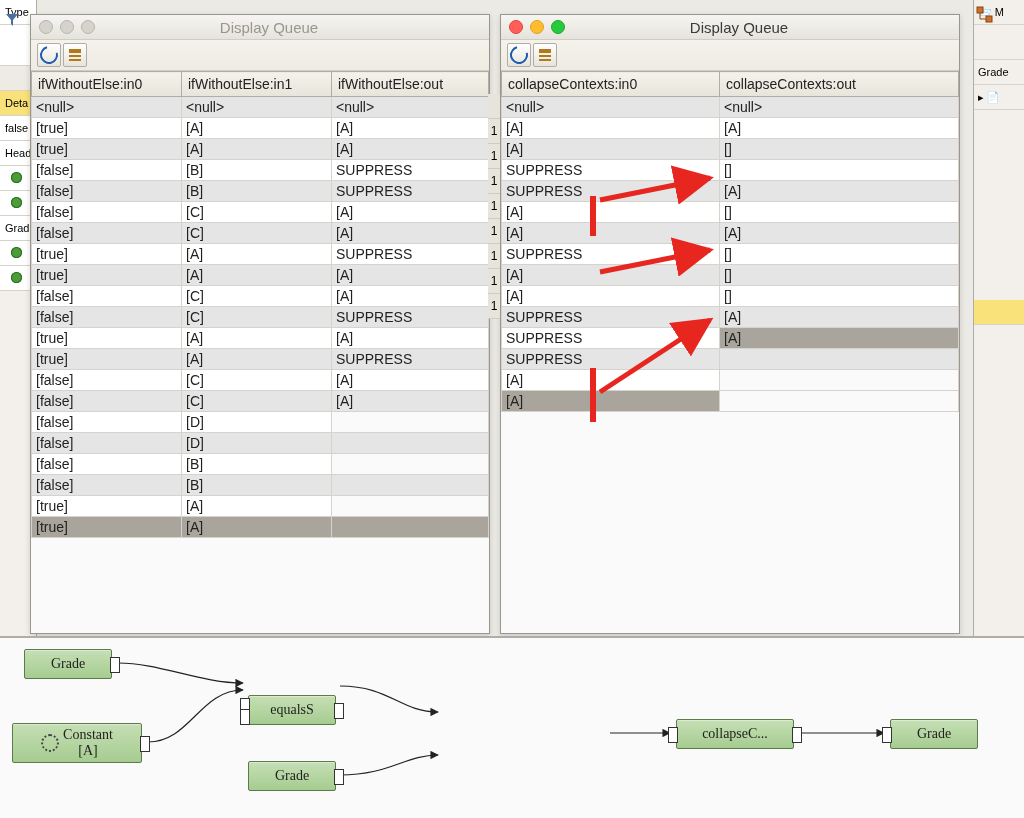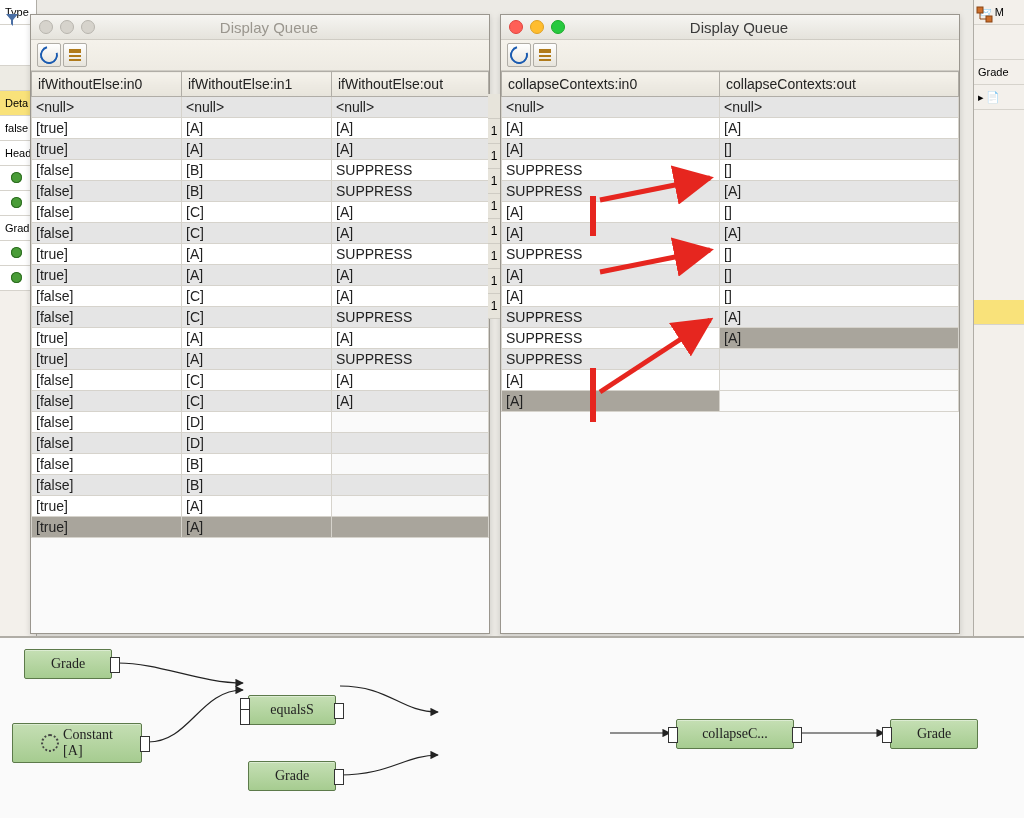--- a/index.html
+++ b/index.html
@@ -486,21 +486,21 @@
     <path d="M800 95  L884 95" stroke="#222" fill="none" stroke-width="1.2" marker-end="url(#whead)"></path>
   </svg>
 
   <div class="node" style="left:24px; top:11px; width:86px; height:28px;">
     <span>Grade</span>
     <div class="port out" style="top:7px"></div>
   </div>
 
   <div class="node" style="left:12px; top:85px; width:128px; height:38px;">
     <span class="gear"></span>
-    <span style="white-space:pre-line;text-align:left">Constant
+    <span style="white-space:pre-line;text-align:center">Constant
 [A]</span>
     <div class="port out" style="top:12px"></div>
   </div>
 
   <div class="node" style="left:248px; top:33px; width:86px; height:28px;margin-top:24px;">
     <span>equalsS</span>
     <div class="port in" style="top:2px"></div>
     <div class="port in" style="top:13px"></div>
     <div class="port out" style="top:7px"></div>
   </div>

